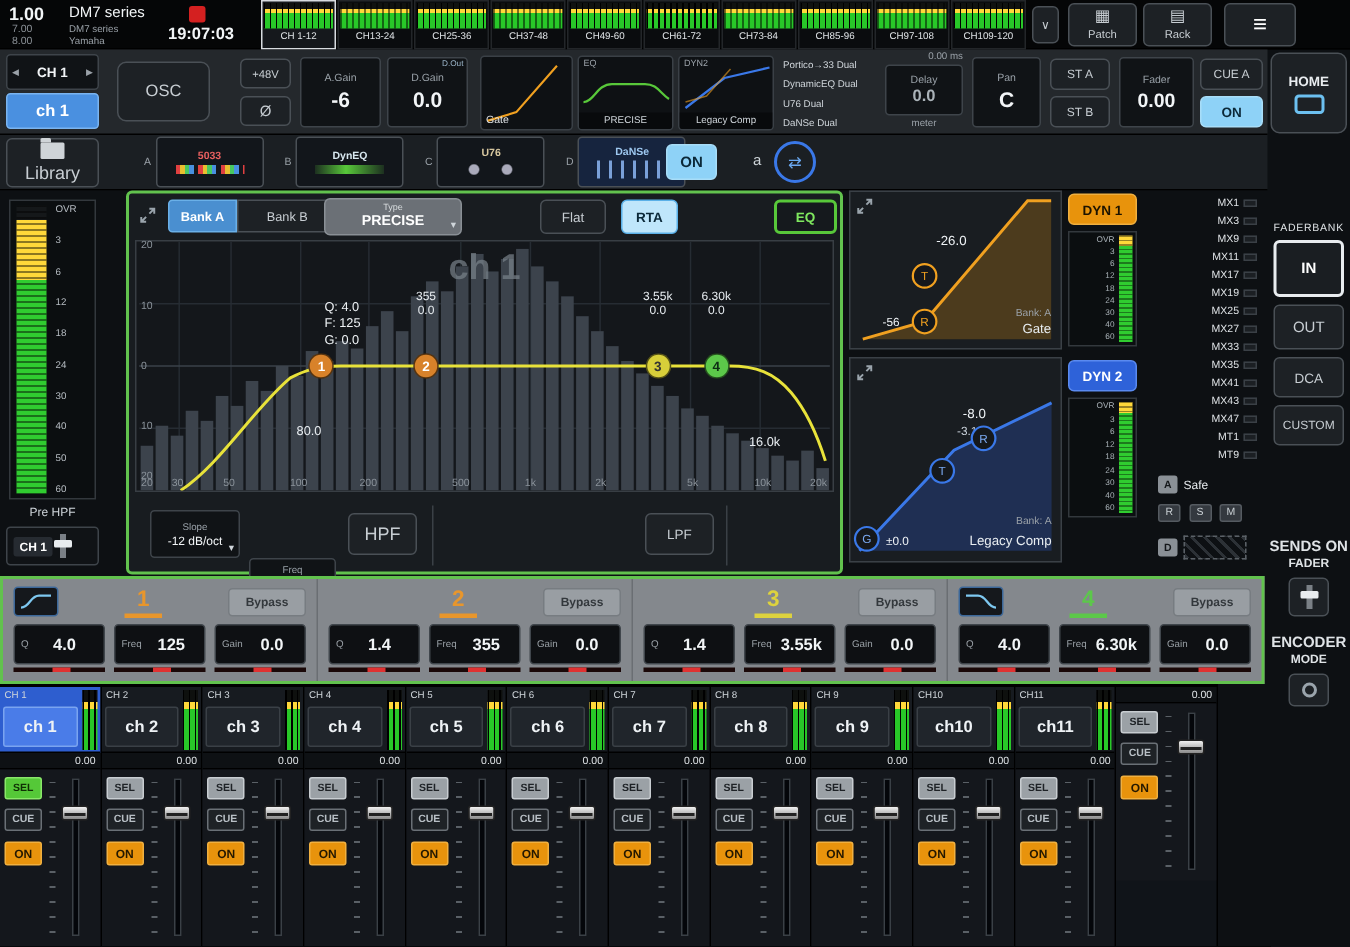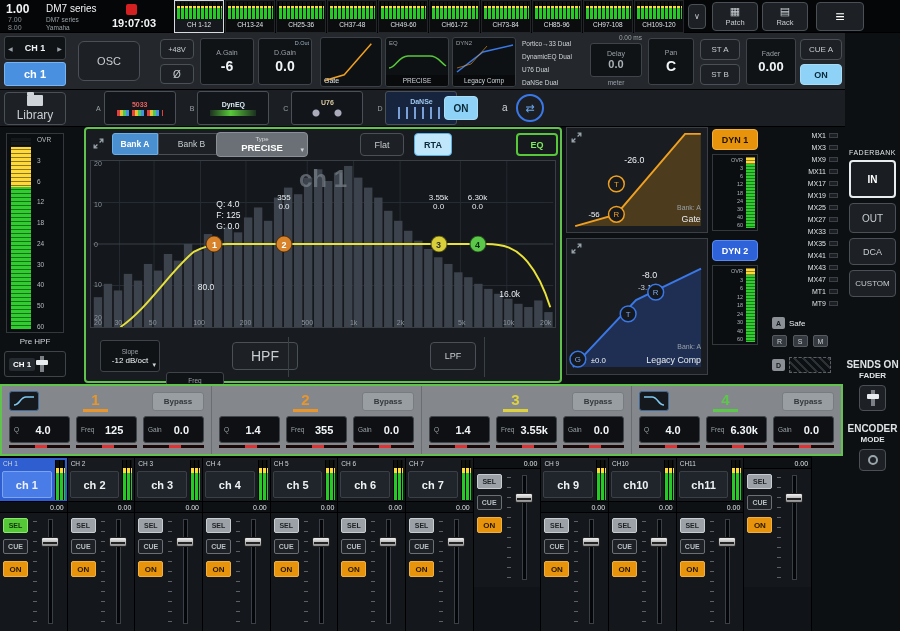--- a/index.html
+++ b/index.html
@@ -434,21 +434,21 @@
 
       <div class="abs" style="left:0;top:204px;width:474px;height:48px">
         <div class="abs bx dd cl" style="left:14px;top:7px;width:60px;height:32px;gap:1px">
           <span class="lbl" style="font-size:6.5px">Slope</span>
           <span style="font-size:8px;color:#f2f5f7">-12 dB/oct</span>
         </div>
         <div class="abs bx cl freqbox" style="left:80px;top:7px;width:58px;height:32px;gap:1px">
           <span class="lbl" style="font-size:6.5px">Freq</span>
           <span class="val" style="font-size:12px">80.0</span>
         </div>
-        <button class="abs btn" style="left:146px;top:9px;width:66px;height:28px;font-size:14px">HPF</button>
+        <button class="abs btn" style="left:146px;top:9px;width:46px;height:28px;font-size:12px">HPF</button>
         <span class="abs" style="left:202px;top:4px;bottom:4px;width:1px;background:#3a4046"></span>
         <div class="abs bx dd cl" style="left:212px;top:7px;width:60px;height:32px;gap:1px">
           <span class="lbl" style="font-size:6.5px">Slope</span>
           <span style="font-size:8px;color:#f2f5f7">-12 dB/oct</span>
         </div>
         <div class="abs bx cl freqbox" style="left:278px;top:7px;width:58px;height:32px;gap:1px">
           <span class="lbl" style="font-size:6.5px">Freq</span>
           <span class="val" style="font-size:12px">16.0k</span>
         </div>
         <button class="abs btn" style="left:344px;top:9px;width:46px;height:28px;font-size:9px">LPF</button>
@@ -607,20 +607,24 @@
       <span class="rsm">S</span>
       <span class="rsm">M</span>
     </div>
     <div class="abs" style="left:772px;top:230px;display:flex;align-items:center;gap:4px">
       <span class="chip">D</span>
       <span style="width:42px;height:16px;border:1px dashed #5a6066;background:repeating-linear-gradient(45deg,#2c3136 0 2px,transparent 2px 6px)"></span>
     </div>
   </section>
 
   <aside class="abs" style="left:845px;top:33px;width:55px;height:460px;z-index:5">
+    <button class="abs btn cl" style="left:2px;top:2px;width:51px;height:54px;gap:4px;border-radius:6px">
+      <span style="font-size:9px;font-weight:bold;color:#e8ecef">HOME</span>
+      <span style="width:20px;height:13px;border:2px solid #6cc0f0;border-radius:3px"></span>
+    </button>
     <span class="abs" style="left:0;top:116px;width:55px;text-align:center;font-size:7px;letter-spacing:.5px;color:#dfe3e6">FADERBANK</span>
     <button class="abs btn btn-wout" style="left:4px;top:127px;width:47px;height:38px;font-size:10px">IN</button>
     <button class="abs btn" style="left:4px;top:170px;width:47px;height:30px;font-size:10px">OUT</button>
     <button class="abs btn" style="left:4px;top:205px;width:47px;height:27px;font-size:9px">DCA</button>
     <button class="abs btn" style="left:4px;top:237px;width:47px;height:27px;font-size:8px">CUSTOM</button>
     <div class="abs cl" style="left:0;top:326px;width:55px;gap:1px">
       <span style="font-size:10px;font-weight:bold">SENDS ON</span>
       <span style="font-size:8px;font-weight:bold">FADER</span>
     </div>
     <button class="abs btn" style="left:14px;top:352px;width:27px;height:26px">
@@ -911,20 +915,25 @@
       <div class="strip-body">
         <button class="sbtn sel-btn">SEL</button>
         <button class="sbtn cue-btn">CUE</button>
         <button class="sbtn on-btn">ON</button>
         <span class="fticks"></span>
         <span class="ftrack"></span>
         <span class="fhandle"></span>
       </div>
     </div>
       <div class="strip">
+      <div class="strip-top">
+        <span class="strip-label">CH 8</span>
+        <div class="strip-name">ch 8</div>
+        <div class="stripmeter smeter"></div>
+      </div>
       <div class="strip-val">0.00</div>
       <div class="strip-body">
         <button class="sbtn sel-btn">SEL</button>
         <button class="sbtn cue-btn">CUE</button>
         <button class="sbtn on-btn">ON</button>
         <span class="fticks"></span>
         <span class="ftrack"></span>
         <span class="fhandle"></span>
       </div>
     </div>

